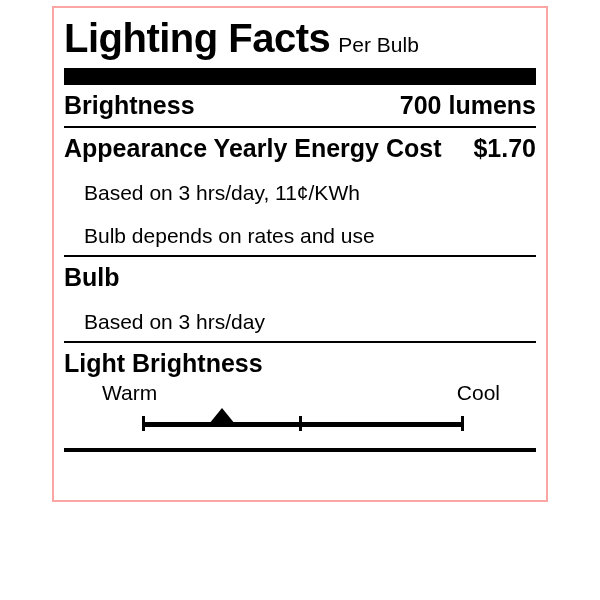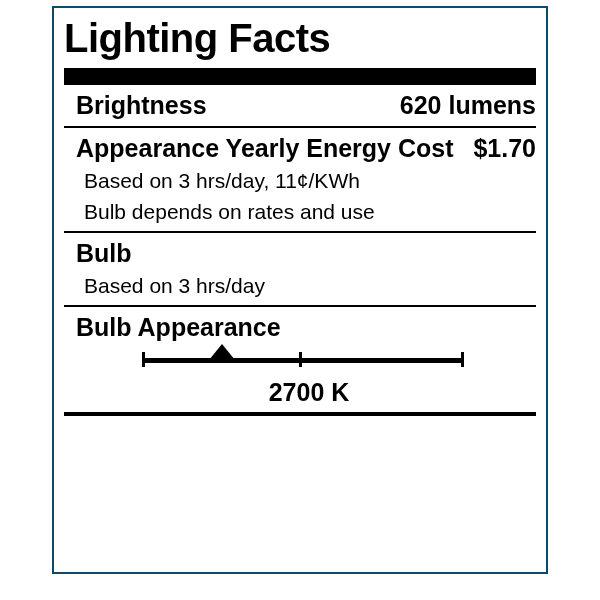--- a/index.html
+++ b/index.html
@@ -13,22 +13,22 @@
     font-family: "Liberation Sans", sans-serif;
     color: #000000;
     overflow: hidden;
   }
 
   .label-card {
     position: absolute;
     left: 52px;
     top: 6px;
     width: 496px;
-    height: 568px;
-    border: 2px solid #0c4a6e;
+    height: 496px;
+    border: 2px solid #fca5a5;
     background: #ffffff;
     box-sizing: border-box;
   }
 
   .inner {
     position: absolute;
     left: 8px;
     right: 8px;
     top: 6px;
   }
@@ -65,37 +65,36 @@
   }
 
   .section {
     padding: 5px 2px 6px 2px;
   }
 
   .row {
     display: flex;
     justify-content: space-between;
     align-items: baseline;
-    margin-left: 12px;
   }
   .row-main-left {
     font-size: 25px;
     font-weight: bold;
     line-height: 30px;
   }
   .row-main-right {
     font-size: 25px;
     font-weight: bold;
     line-height: 30px;
   }
   .subline {
     font-size: 21px;
     line-height: 26px;
     padding-left: 20px;
-    margin-top: 5px;
+    margin-top: 17px;
   }
 
   
   .scale-wrap {
     margin-top: 2px;
   }
   .scale-ends {
     display: flex;
     justify-content: space-between;
     font-size: 21px;
@@ -146,28 +145,29 @@
   }
 </style>
 </head>
 <body>
 
 <div class="label-card">
   <div class="inner">
 
     <div class="title-row">
       <span class="title-main">Lighting Facts</span>
+      <span class="title-sub">Per Bulb</span>
     </div>
 
     <div class="thick-bar"></div>
 
     <div class="section">
       <div class="row">
         <span class="row-main-left">Brightness</span>
-        <span class="row-main-right">620 lumens</span>
+        <span class="row-main-right">700 lumens</span>
       </div>
     </div>
 
     <div class="rule"></div>
 
     <div class="section">
       <div class="row">
         <span class="row-main-left">Appearance Yearly Energy Cost</span>
         <span class="row-main-right">$1.70</span>
       </div>
@@ -181,31 +181,34 @@
       <div class="row">
         <span class="row-main-left">Bulb</span>
       </div>
       <div class="subline">Based on 3 hrs/day</div>
     </div>
 
     <div class="rule"></div>
 
     <div class="section">
       <div class="row">
-        <span class="row-main-left">Bulb Appearance</span>
+        <span class="row-main-left">Light Brightness</span>
       </div>
       <div class="scale-wrap">
+        <div class="scale-ends">
+          <span>Warm</span>
+          <span>Cool</span>
+        </div>
         <div class="scale-bar-area">
           <div class="scale-line"></div>
           <div class="tick left"></div>
           <div class="tick mid"></div>
           <div class="tick right"></div>
           <div class="marker"></div>
         </div>
-        <div class="kelvin">2700 K</div>
       </div>
     </div>
 
     <div class="rule"></div>
 
 
     <div class="rule"></div>
 
   </div>
 </div>

